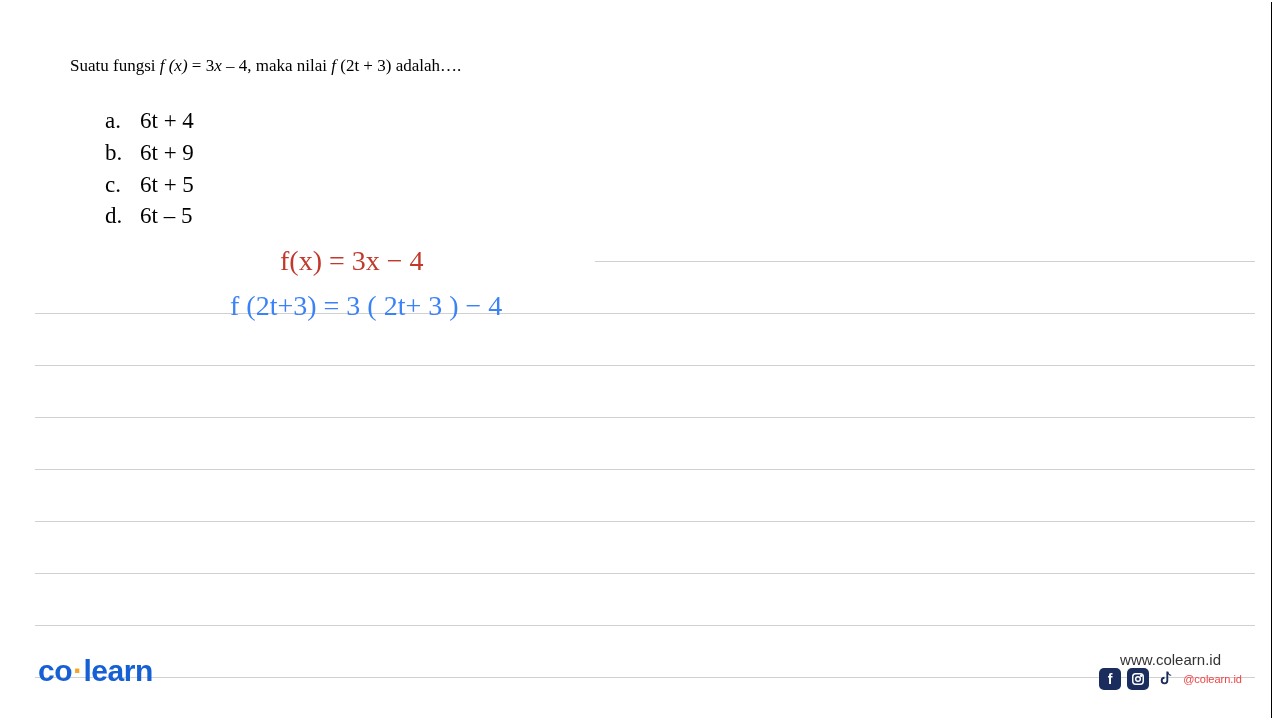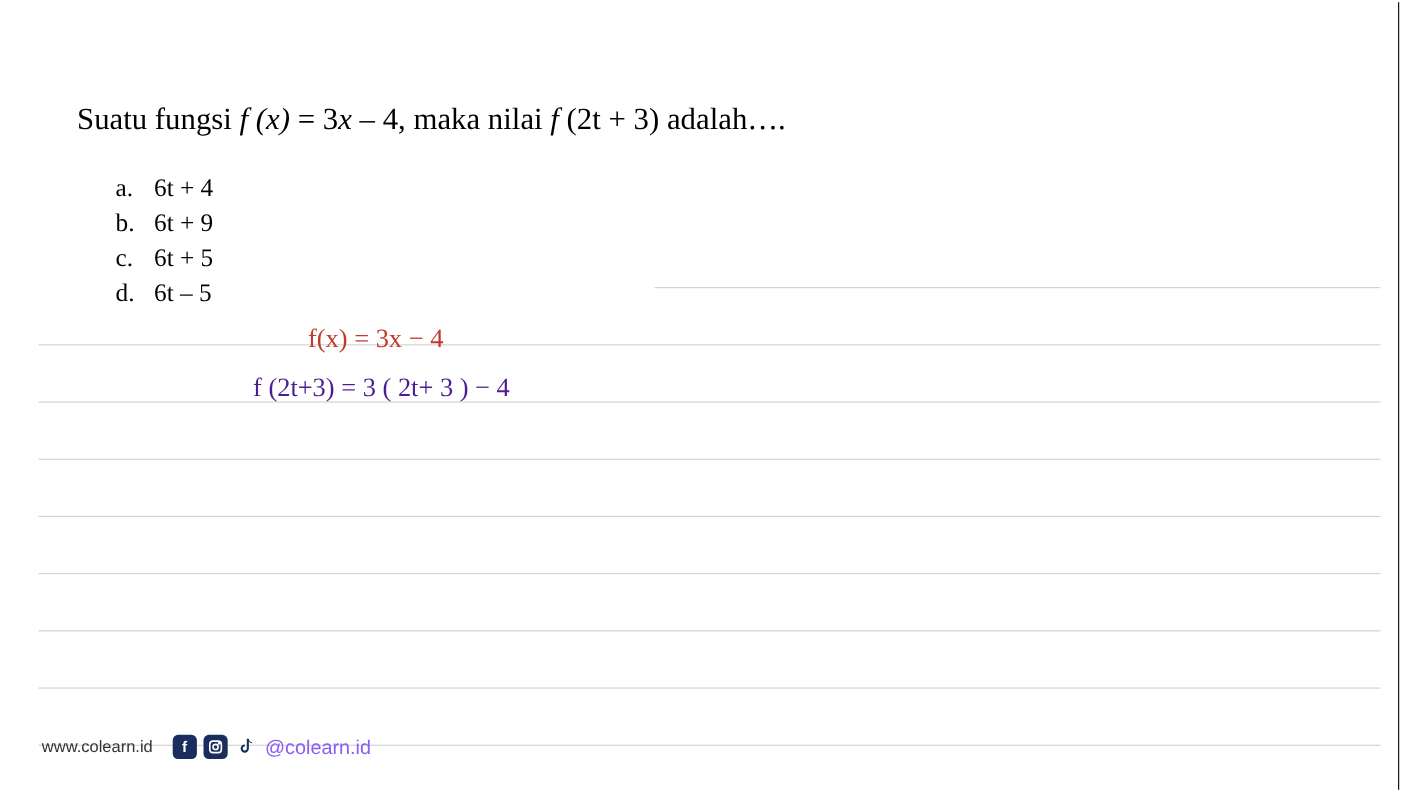--- a/index.html
+++ b/index.html
@@ -16,48 +16,47 @@
       top: 2px;
       left: 2px;
       right: 8px;
       bottom: 2px;
       border-right: 1px solid #000;
     }
     .content {
       padding: 55px 70px 0 70px;
     }
     .question {
-      font-size: 28px;
+      font-size: 17px;
       color: #000;
       margin-bottom: 28px;
       line-height: 1.3;
-      margin-top: 36px;
     }
     .italic { font-style: italic; }
     .options {
       padding-left: 35px;
       font-size: 23px;
       color: #000;
       line-height: 1.38;
     }
     .option { display: flex; }
     .option-letter { width: 35px; }
     .handwriting-area {
       position: relative;
       margin-top: 8px;
     }
     .hw-line {
       position: absolute;
       font-family: 'Comic Sans MS', 'Segoe Script', cursive;
-      font-size: 24px;
+      font-size: 28px;
       font-weight: 500;
       white-space: nowrap;
     }
     .hw-red { color: #c0392b; }
-    .hw-blue { color: #4c1d95; font-family: Liberation Serif, serif; }
+    .hw-blue { color: #3b82f6; font-family: Liberation Serif, serif; }
     .ruled-lines {
       position: absolute;
       left: 35px;
       right: 25px;
       top: 210px;
     }
     .ruled-line {
       height: 52px;
       border-bottom: 1px solid #d0d0d0;
     }
@@ -78,22 +77,23 @@
       font-family: Arial, Helvetica, sans-serif;
       font-size: 30px;
       font-weight: 700;
       color: #1560d4;
       letter-spacing: -0.5px;
     }
     .logo .dot { color: #f5a623; margin: 0 1px; }
     .footer-right {
       display: flex;
       align-items: center;
-      gap: 18px;
+      gap: 0;
       font-family: Arial, Helvetica, sans-serif;
+      flex-direction: column;
     }
     .website {
       font-size: 15px;
       color: #333;
     }
     .social {
       display: flex;
       align-items: center;
       gap: 6px;
     }
@@ -111,22 +111,22 @@
     }
     .tiktok-icon {
       width: 22px;
       height: 22px;
       color: #1a2d5c;
       display: flex;
       align-items: center;
       justify-content: center;
     }
     .handle {
-      font-size: 18px;
-      color: #8b5cf6;
+      font-size: 11px;
+      color: #ef4444;
     }
   </style>
 </head>
 <body>
 
 <div class="page-border"></div>
 
 <div class="ruled-lines">
   <div class="ruled-line partial"></div>
   <div class="ruled-line"></div>
@@ -162,20 +162,23 @@
     </div>
   </div>
 
   <div class="handwriting-area">
     <div class="hw-line hw-red" style="left:210px; top:5px;">f(x) = 3x − 4</div>
     <div class="hw-line hw-blue" style="left:160px; top:50px;">f (2t+3) = 3 ( 2t+ 3 ) − 4</div>
   </div>
 </div>
 
 <div class="footer">
+  <div class="logo">
+    <span>co</span><span class="dot">·</span><span>learn</span>
+  </div>
   <div class="footer-right">
     <span class="website">www.colearn.id</span>
     <div class="social">
       <span class="social-icon">f</span>
       <span class="social-icon" style="font-size:16px;">
         <svg width="14" height="14" viewBox="0 0 24 24" fill="none" stroke="#fff" stroke-width="2.5">
           <rect x="3" y="3" width="18" height="18" rx="5"></rect>
           <circle cx="12" cy="12" r="4"></circle>
           <circle cx="17.5" cy="6.5" r="1" fill="#fff"></circle>
         </svg>

